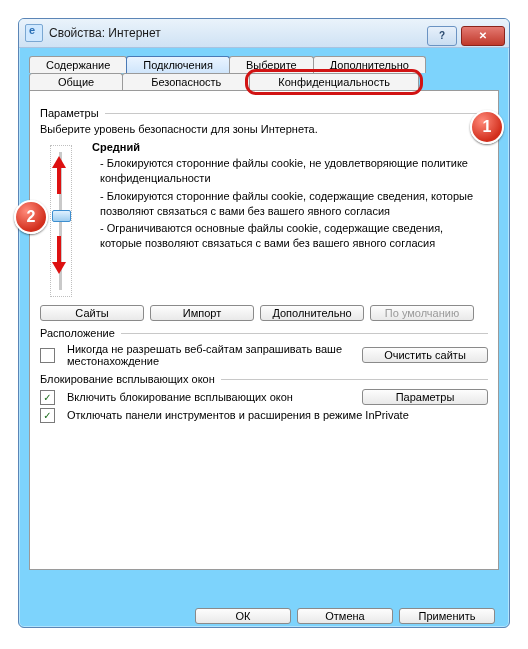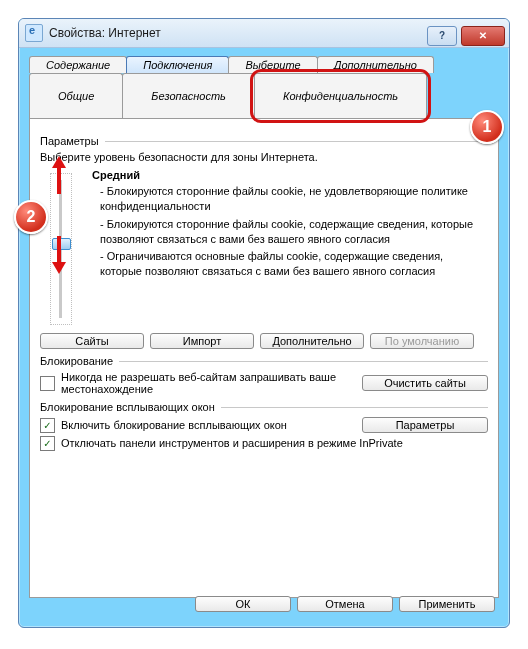--- a/index.html
+++ b/index.html
@@ -74,21 +74,21 @@
   }
 
   
   .client {
     position: relative;
     padding: 8px 10px 42px 10px;
     box-sizing: border-box;
     height: calc(100% - 28px);
   }
   .tabs { position: relative; }
-  .tabrow { display:flex;font-style:italic; }
+  .tabrow { display:flex; }
   .tab {
     border: 1px solid #9a9a9a;
     border-bottom: none;
     padding: 2px 16px;
     font-size: 11px;
     background: #f4f4f4;
     margin-right: -1px;
     border-radius: 3px 3px 0 0;
     cursor: default;
     white-space: nowrap;
@@ -101,21 +101,21 @@
   .tab.hl {  
     position: relative;
   }
   .hl-ring {
     position: absolute;
     top: -5px; left: -5px; right: -5px; bottom: -5px;
     border: 3px solid #d11313;
     border-radius: 11px;
     pointer-events: none;
   }
-  .tabrow2 .tab { padding: 16px 28px; }
+  .tabrow2 .tab { padding: 2px 28px; }
 
   .tabbody {
     border: 1px solid #9a9a9a;
     padding: 10px 10px 14px 10px;
     min-height: 480px;
     box-sizing: border-box;
     background:#fff;
   }
 
   
@@ -170,41 +170,41 @@
     border-radius: 3px;
     background: linear-gradient(#fdfdfd,#e9e9e9);
     text-align:center;
     cursor: default;
   }
   .btn.dis { color:#9a9a9a; }
   .btn.wide { min-width: 108px; }
 
   .location-row, .popup-row, .inprivate-row {
     display:flex; align-items:center;
-    gap: 6px;
+    gap: 12px;
     margin: 2px 0;
   }
   .chk {
     width: 13px; height: 13px;
     border: 1px solid #7a7a7a;
     background: #fff;
     flex: 0 0 13px;
     margin-top: 1px;
     display:flex; align-items:center; justify-content:center;
     font-size: 10px; color:#1a6b1a;
   }
   .chk.checked::before { content:"✓"; }
 
   .loc-label { flex:1; }
   .right-btn { margin-left:auto; }
 
   
   .bottom-bar {
     position:absolute;
-    bottom: 16px; right: 14px;
+    bottom: 4px; right: 14px;
     display:flex; gap:6px;
   }
   .bottom-bar .btn { min-width: 78px; }
 
   
   .badge {
     position:absolute;
     width: 30px; height: 30px;
     border-radius: 50%;
     background: radial-gradient(circle at 35% 30%, #ff8a7a, #d22e1c 70%);
@@ -292,21 +292,21 @@
           </div>
 
           <div class="btnrow">
             <div class="btn">Сайты</div>
             <div class="btn">Импорт</div>
             <div class="btn">Дополнительно</div>
             <div class="btn dis">По умолчанию</div>
           </div>
 
           <div class="group-label">
-              <span>Блокирование</span>
+              <span>Расположение</span>
             </div>
           <div class="location-row">
             <div class="chk"></div>
             <div class="loc-label">Никогда не разрешать веб-сайтам запрашивать ваше местонахождение</div>
             <div class="btn wide right-btn">Очистить сайты</div>
           </div>
 
           <div class="group-label">
               <span>Блокирование всплывающих окон</span>
             </div>

